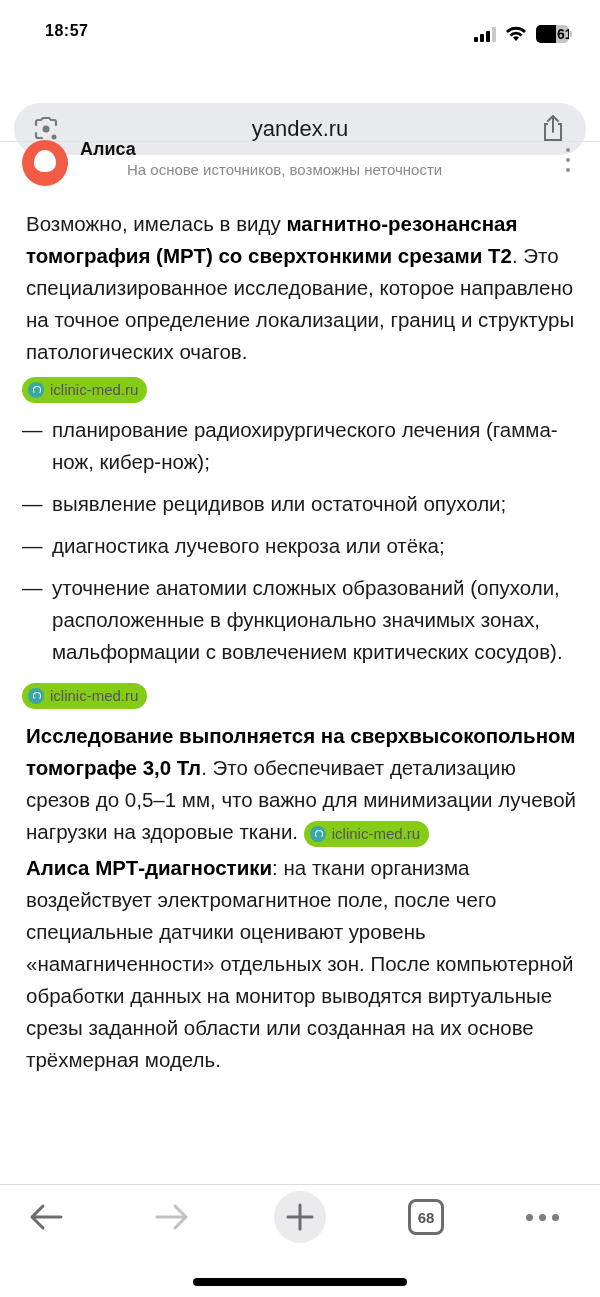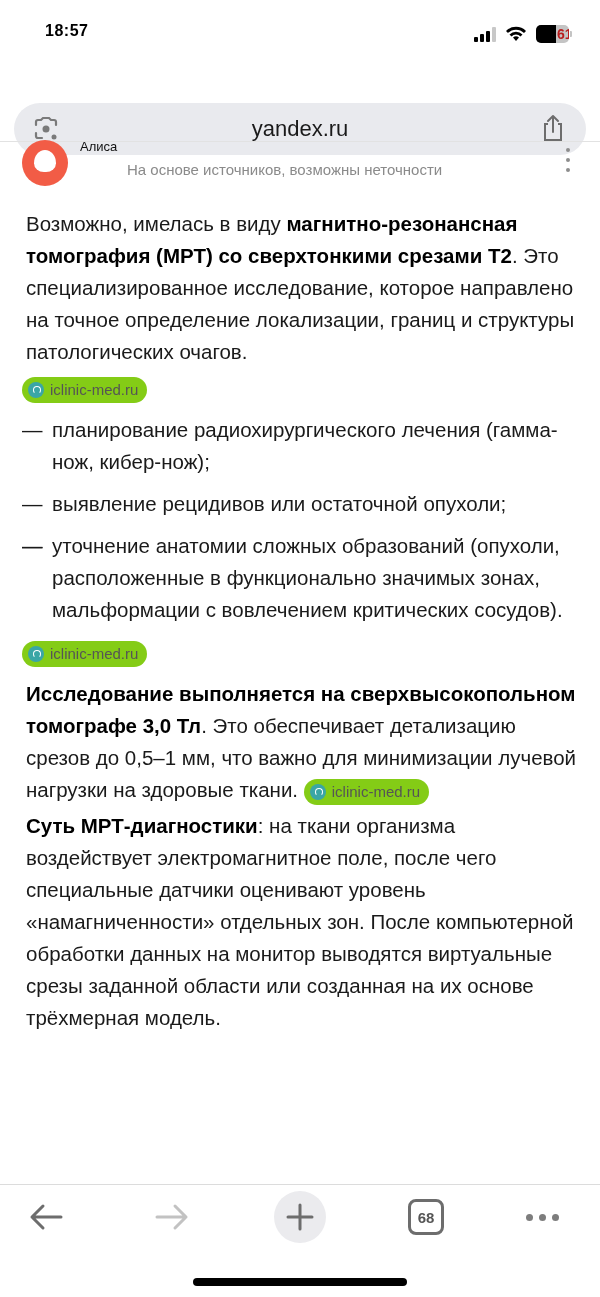--- a/index.html
+++ b/index.html
@@ -8,37 +8,37 @@
 
   
   .status-bar { position: absolute; top: 0; left: 0; width: 600px; height: 70px; }
   .status-time { position: absolute; left: 45px; top: 22px; font-size: 16px; font-weight: bold; color: #000; letter-spacing: 0.5px; }
   .status-icons { position: absolute; right: 28px; top: 25px; display: flex; align-items: center; gap: 9px; }
   .signal { display: flex; align-items: flex-end; gap: 2px; height: 15px; }
   .signal span { width: 4px; background: #000; border-radius: 1px; }
   .signal span.dim { background: #c8c8c8; }
   .battery { position: relative; width: 33px; height: 18px; border-radius: 5px; background: #c4c4c4; overflow: hidden; }
   .battery .fill { position: absolute; left: 0; top: 0; bottom: 0; width: 62%; background: #000; }
-  .battery .num { position: absolute; left: 0; right: 0; top: 0; text-align: center; font-size: 14px; font-weight: bold; color: #b91c1c; line-height: 18px; padding-left: 21px; }
+  .battery .num { position: absolute; left: 0; right: 0; top: 0; text-align: center; font-size: 14px; font-weight: bold; color: #000000; line-height: 18px; padding-left: 21px; }
   .battery-tip { width: 2px; height: 6px; background: #c4c4c4; border-radius: 0 1px 1px 0; margin-left: -8px; }
 
   
   .url-bar { position: absolute; top: 76px; left: 14px; width: 572px; height: 52px; background: #e9eaee; border-radius: 26px; display: flex; align-items: center; justify-content: center; margin-top: 27px; }
   .url-text { font-size: 22px; color: #1a1a1a; }
   .url-left-icon { position: absolute; left: 18px; top: 12px; width: 28px; height: 28px; }
   .url-right-icon { position: absolute; right: 20px; top: 10px; width: 26px; height: 30px; }
 
   
   .top-divider { position: absolute; top: 141px; left: 0; width: 600px; height: 1px; background: #e2e2e2; }
 
   
   .alice-header { position: absolute; top: 134px; left: 0; width: 600px; height: 56px; }
   .alice-logo { position: absolute; left: 22px; top: 6px; width: 46px; height: 46px; border-radius: 50%; background: #f25c46; }
   .alice-logo .inner { position: absolute; left: 12px; top: 10px; width: 22px; height: 22px; background: #fff; border-radius: 50% 50% 45% 45% / 60% 60% 40% 40%; }
-  .alice-name { position: absolute; left: 80px; top: 5px; font-size: 13px; font-weight: normal; color: #111; }
+  .alice-name { position: absolute; left: 80px; top: 5px; font-size: 18px; font-weight: bold; color: #111; }
   .alice-sub { position: absolute; left: 80px; top: 27px; font-size: 15px; color: #8a8a8a; margin-left: 47px; }
   .kebab { position: absolute; right: 28px; top: 14px; width: 8px; height: 24px; display: flex; flex-direction: column; justify-content: space-between; align-items: center; }
   .kebab span { width: 4px; height: 4px; border-radius: 50%; background: #8d8d8d; }
 
   
   .content { position: absolute; top: 204px; left: 22px; width: 560px; font-size: 20.5px; line-height: 32px; color: #1a1a1a; }
   .content p { margin: 4px; }
   .content b { font-weight: bold; color: #000; }
   .chip { display: inline-flex; align-items: center; height: 26px; padding: 0 9px 0 6px; background: #84cc16; border-radius: 13px; font-size: 15px; color: #555; vertical-align: middle; line-height: 26px; }
   .chip .chip-icon { width: 16px; height: 16px; border-radius: 50%; background: #3aa6a6; margin-right: 6px; position: relative; }
@@ -123,39 +123,39 @@
   <div class="block-chip">
     <span class="chip">
       <span class="chip-icon"></span>
       <span>iclinic-med.ru</span>
     </span>
   </div>
 
   <ul class="list">
     <li><span class="dash">—</span><span>планирование радиохирургического лечения (гамма-нож, кибер-нож);</span></li>
     <li><span class="dash">—</span><span>выявление рецидивов или остаточной опухоли;</span></li>
-    <li><span class="dash">—</span></li>
+    <li><span class="dash">—</span><span>диагностика лучевого некроза или отёка;</span></li>
     <li><span class="dash">—</span><span>уточнение анатомии сложных образований (опухоли, расположенные в функционально значимых зонах, мальформации с вовлечением критических сосудов).</span></li>
   </ul>
   <div class="block-chip">
     <span class="chip">
       <span class="chip-icon"></span>
       <span>iclinic-med.ru</span>
     </span>
   </div>
 
   <p class="section">
     <b>Исследование выполняется на сверхвысокопольном томографе 3,0 Тл</b><span>. Это обеспечивает детализацию срезов до 0,5–1 мм, что важно для минимизации лучевой нагрузки на здоровые ткани. </span><span class="chip">
         <span class="chip-icon"></span>
         <span>iclinic-med.ru</span>
       </span>
   </p>
 
   <p class="section">
-    <b>Суть МРТ-диагностики</b><span>: на ткани организма воздействует электромагнитное поле, после чего специальные датчики оценивают уровень «намагниченности» отдельных зон. После компьютерной обработки данных на монитор выводятся виртуальные срезы заданной области или созданная на их основе трёхмерная модель.</span>
+    <b>Алиса МРТ-диагностики</b><span>: на ткани организма воздействует электромагнитное поле, после чего специальные датчики оценивают уровень «намагниченности» отдельных зон. После компьютерной обработки данных на монитор выводятся виртуальные срезы заданной области или созданная на их основе трёхмерная модель.</span>
   </p>
 </div>
 
 <div class="bottom-divider"></div>
 <div class="toolbar">
   <div class="tb-btn tb-back">
     <svg width="36" height="30" viewBox="0 0 36 30">
       <path d="M33 15 H4 M15 4 L4 15 L15 26" fill="none" stroke="#6d6d6d" stroke-width="3" stroke-linecap="round" stroke-linejoin="round"></path>
     </svg>
   </div>

